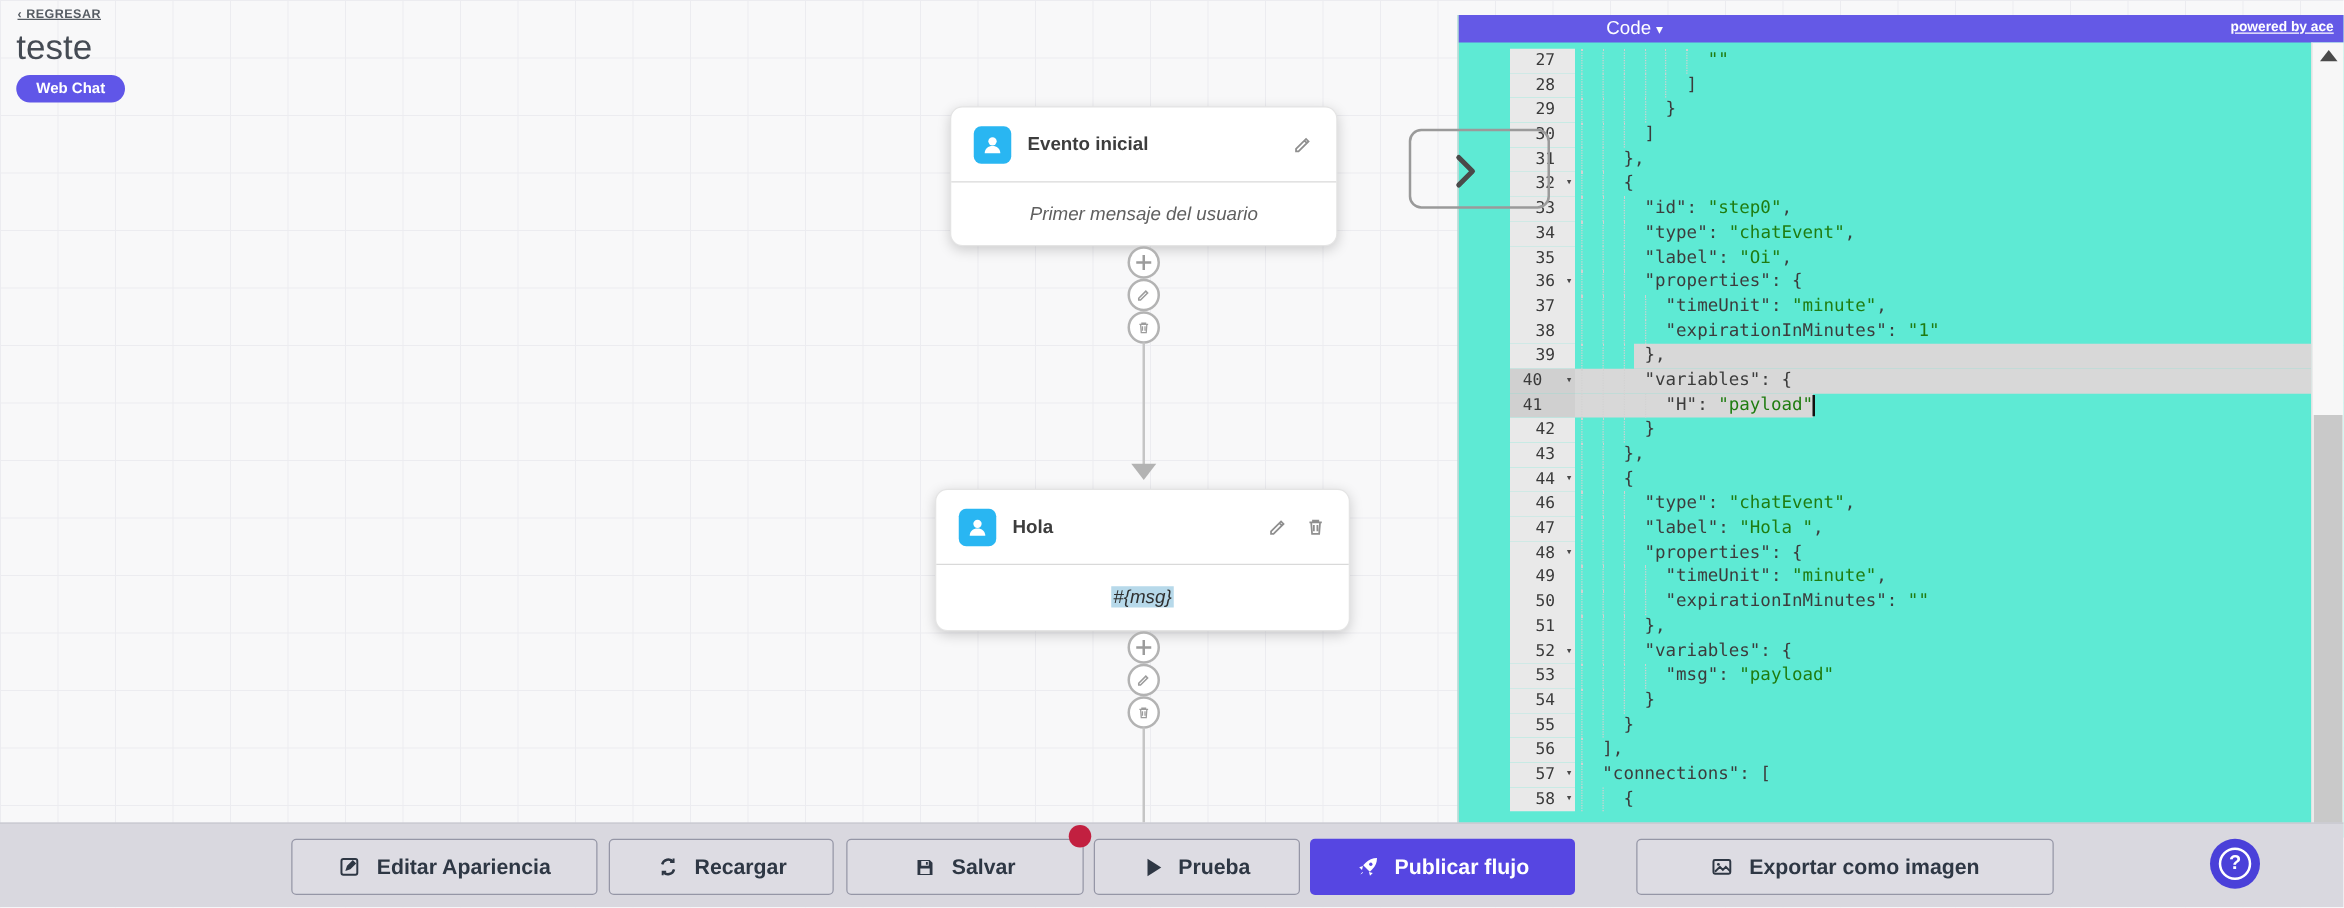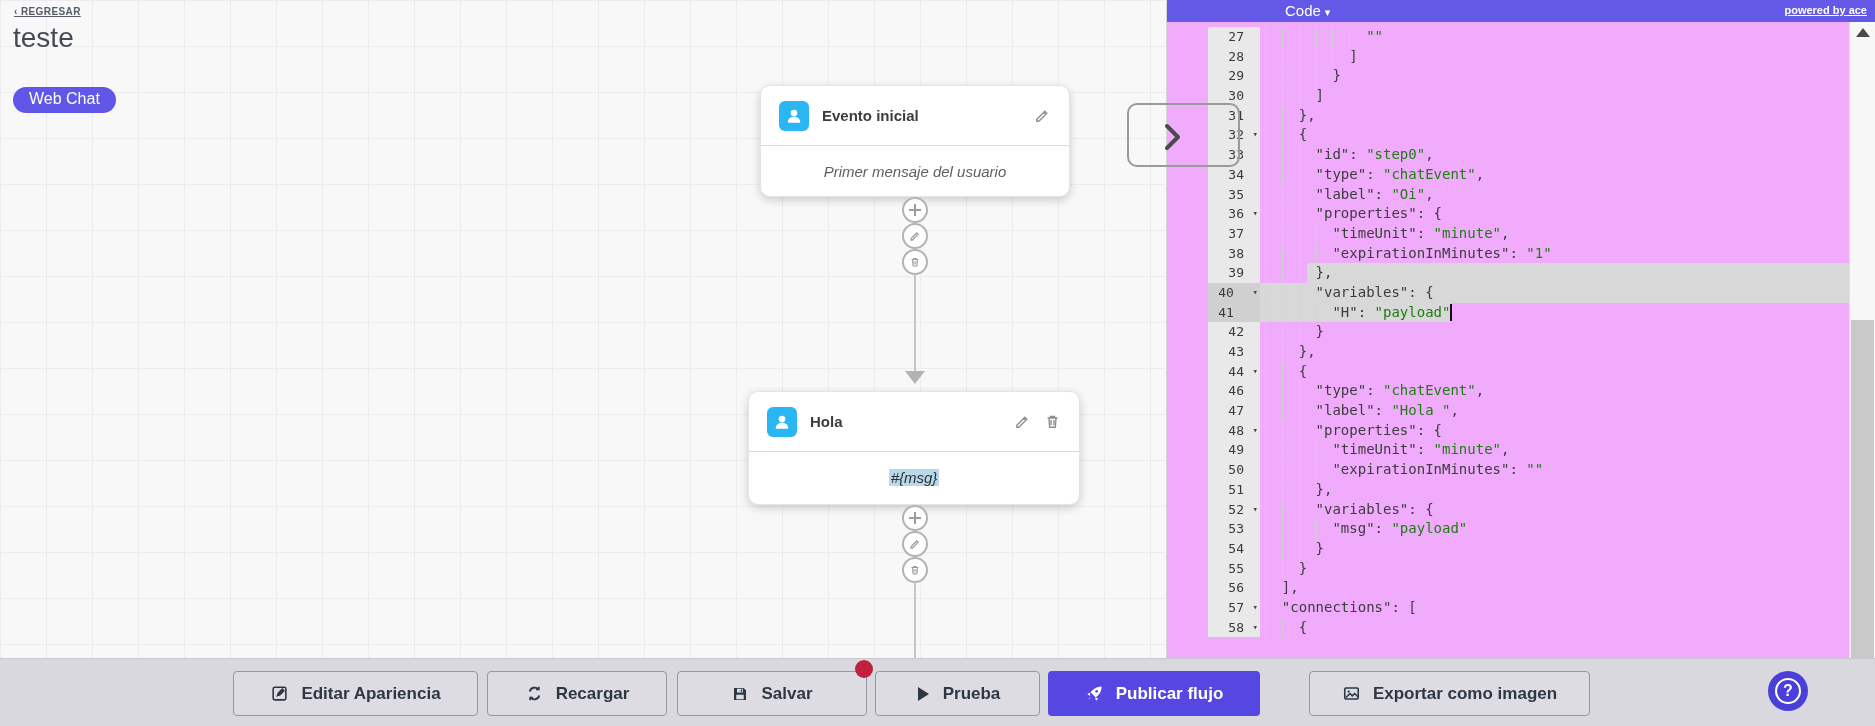--- a/index.html
+++ b/index.html
@@ -10,21 +10,21 @@
   
   .canvas { position:absolute; inset:0;
     background-image:linear-gradient(#ececf0 1px, transparent 1px),
                      linear-gradient(90deg,#ececf0 1px, transparent 1px);
     background-size:46px 46px; }
 
   .back-link { position:absolute; left:14px; top:6px; font-size:10px; font-weight:bold;
     color:#565c63; text-decoration:underline; letter-spacing:.4px; cursor:pointer; }
   .page-title { position:absolute; left:13px; top:22px; font-size:28px; font-weight:500; color:#454b54; }
   .channel-badge { position:absolute; left:13px; top:60px; background:#6056e8; color:#fff;
-    font-size:16px; font-weight:normal; padding:3px 16px 5px; border-radius:14px;margin-top:27px; }
+    font-size:12px; font-weight:bold; padding:3px 16px 5px; border-radius:14px; }
 
   
   .node { position:absolute; background:#fff; border:1px solid #e4e4e4; border-radius:10px;
     box-shadow:0 3px 10px rgba(0,0,0,.18); }
   .node-1 { left:760px; top:85px; width:310px; height:112px; }
   .node-2 { left:748px; top:391px; width:332px; height:114px; }
   .node-header { display:flex; align-items:center; height:60px; padding:0 18px;
     border-bottom:1px solid #d9d9d9; }
   .node-avatar { width:30px; height:30px; border-radius:6px; background:#29b6f2; flex:0 0 30px;
     display:flex; align-items:center; justify-content:center; }
@@ -38,21 +38,21 @@
   
   .conn-btn { position:absolute; width:26px; height:26px; border-radius:50%; background:#fff;
     border:2px solid #b3b3b3; color:#9c9c9c; display:flex; align-items:center; justify-content:center;
     cursor:pointer; }
   .conn-line { position:absolute; width:2px; background:#c5c5c5; }
   .conn-arrow { position:absolute; width:0; height:0;
     border-left:10px solid transparent; border-right:10px solid transparent;
     border-top:13px solid #b3b3b3; }
 
   
-  .code-panel { position:absolute; left:1166px; top:0; width:709px; height:658px; background:#f0abfc;
+  .code-panel { position:absolute; left:1166px; top:12px; width:709px; height:658px; background:#5eead4;
     border-left:1px solid #d5d5d5; }
   .code-header { position:absolute; left:0; top:0; right:0; height:22px; background:#6459e6; }
   .code-header-title { position:absolute; left:118px; top:2px; color:#fff; font-size:15px; cursor:pointer; }
   .code-header-title .dd { font-size:11px; margin-left:4px; }
   .powered-by { position:absolute; right:8px; top:4px; color:#fff; font-size:11px; font-weight:bold;
     text-decoration:underline; cursor:pointer; }
 
   .code-lines { position:absolute; left:0; top:22px; right:26px; bottom:0; overflow:hidden;
     padding-top:5px; font-family:"DejaVu Sans Mono", monospace; font-size:14px;margin-left:41px; }
   .crow { display:flex; height:19.7px; line-height:19.7px; }
@@ -83,21 +83,21 @@
     border-top:1px solid #c8c8cf; z-index:10; }
   .tb-btn { position:absolute; top:12px; height:45px; background:#dddce3; border:1px solid #9596a6;
     border-radius:4px; font-family:"Liberation Sans", sans-serif; font-size:17px; font-weight:600;
     color:#2e3744; display:flex; align-items:center; justify-content:center; gap:12px; cursor:pointer; }
   .tb-btn svg { flex:0 0 auto; }
   .btn-edit    { left:233px;  width:245px; }
   .btn-reload  { left:487px;  width:180px; }
   .btn-save    { left:677px;  width:190px; }
   .btn-test    { left:875px;  width:165px; }
   .btn-publish { left:1048px; width:212px; background:#5646e2; border:none; color:#fff; }
-  .btn-export  { left:1309px; width:281px; }
+  .btn-export  { left:1309px; width:334px; }
   .save-dot { position:absolute; left:855px; top:1px; width:18px; height:18px; border-radius:50%;
     background:#c22040; z-index:11; }
 
   .help-btn { position:absolute; left:1768px; top:12px; width:40px; height:40px; border-radius:50%;
     background:#4a40d9; display:flex; align-items:center; justify-content:center; cursor:pointer; z-index:12; }
   .help-ring { width:26px; height:26px; border:2px solid #fff; border-radius:50%; color:#fff;
     font-size:16px; font-weight:bold; display:flex; align-items:center; justify-content:center; }
 </style>
 </head>
 <body>

